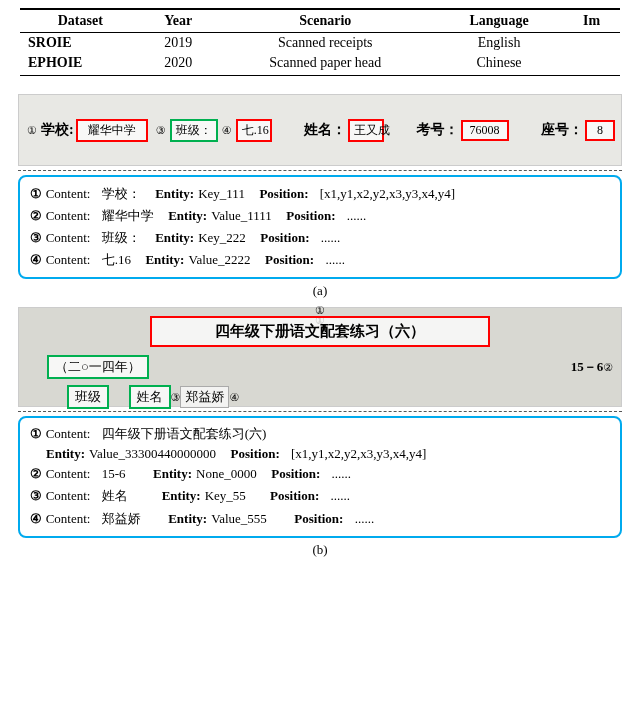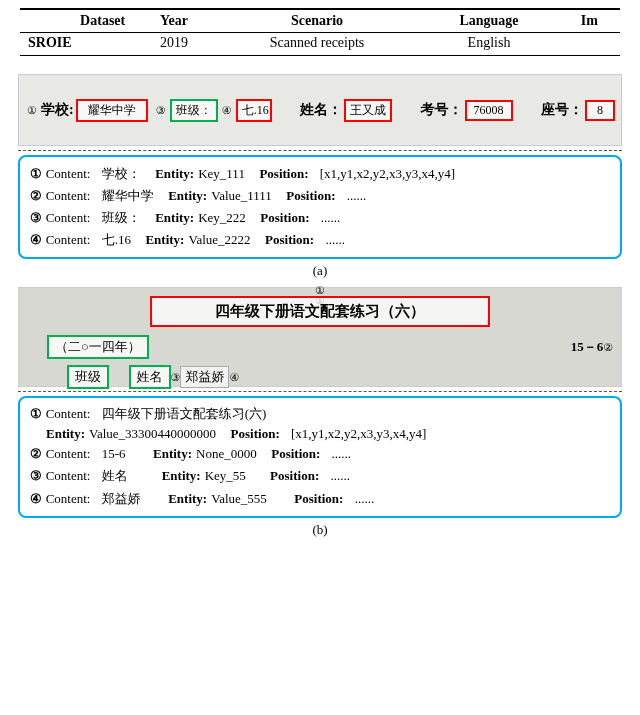--- a/index.html
+++ b/index.html
@@ -21,21 +21,21 @@
       border-collapse: collapse;
       font-size: 14px;
     }
     thead tr th {
       font-weight: bold;
       padding: 3px 8px;
       border-top: 2px solid #000;
       border-bottom: 1.5px solid #000;
       text-align: center;
     }
-    thead tr th:first-child { text-align: right; }
+    thead tr th:first-child { text-align: center; }
     tbody tr td {
       padding: 2px 8px;
       text-align: center;
     }
     tbody tr td:first-child { text-align: left; font-weight: bold; margin-left: 44px; }
     tbody tr:last-child td {
       padding-bottom: 4px;
       border-bottom: 1.5px solid #000;
     }
 
@@ -179,37 +179,44 @@
       </tr>
     </thead>
     <tbody>
       <tr>
         <td>SROIE</td>
         <td>2019</td>
         <td>Scanned receipts</td>
         <td>English</td>
         <td></td>
       </tr>
+      <tr>
+        <td>EPHOIE</td>
+        <td>2020</td>
+        <td>Scanned paper head</td>
+        <td>Chinese</td>
+        <td></td>
+      </tr>
     </tbody>
   </table>
 </div>
 
 <div class="figure-a">
   <div class="scan-image-a">
     <div class="scan-row">
       <span class="circle-num">①</span>
       <span class="field-label">学校:</span>
       <span class="field-box" style="width:72px;font-size:12px;">耀华中学</span>
       <span class="circle-num" style="margin-left:4px;">③</span>
       <span class="field-box green" style="font-size:12px;">班级：</span>
       <span class="circle-num">④</span>
       <span class="field-box" style="width:36px;font-size:12px;">七.16</span>
       <span class="gap"></span>
       <span class="field-label">姓名：</span>
-      <span class="field-box" style="width:48px;font-size:12px;">王又成</span>
+      <span class="field-box" style="width:36px;font-size:12px;">王又成</span>
       <span class="gap"></span>
       <span class="field-label">考号：</span>
       <span class="field-box" style="width:48px;font-size:12px;">76008</span>
       <span class="gap"></span>
       <span class="field-label">座号：</span>
       <span class="field-box" style="width:24px;font-size:12px;">8</span>
     </div>
   </div>
   <div class="dashed-line"></div>
   <div class="info-box">

